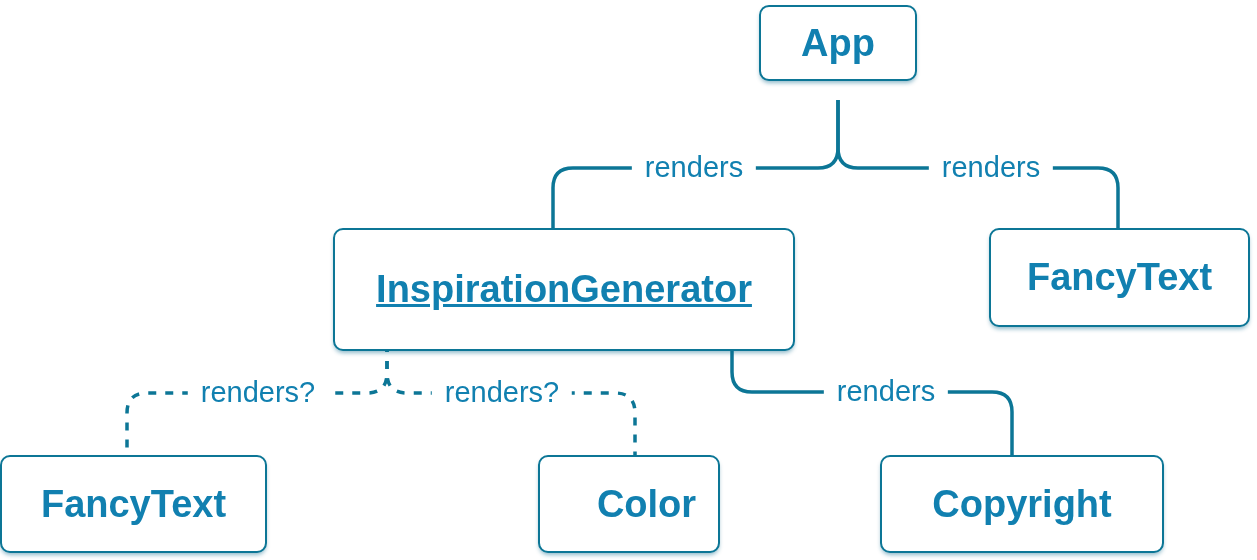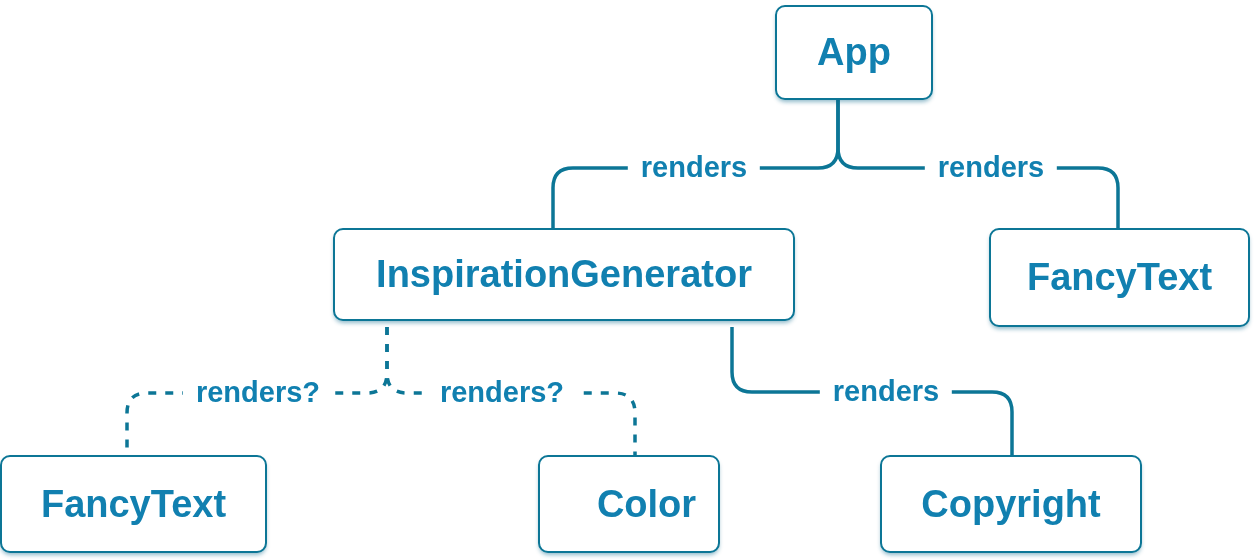--- a/index.html
+++ b/index.html
@@ -42,21 +42,21 @@
     box-shadow: 0 3px 4px -1px rgba(8, 103, 138, 0.45);
     white-space: nowrap;
   }
   .edge-label {
     position: absolute;
     transform: translate(-50%, -50%);
     background: #ffffff;
     padding: 2px 13px;
     color: #1180b0;
     font-size: 29px;
-    font-weight: 700;
+    font-weight: 400;
     white-space: nowrap;
     line-height: 1.1;
   }
 </style>
 </head>
 <body>
 
 <div class="canvas">
 
   <svg class="edges" viewBox="0 0 1257 560" aria-hidden="true">
@@ -66,37 +66,37 @@
     <path class="edge-dashed" d="M 387 327 V 373 Q 387 393 407 393 H 615 Q 635 393 635 413 V 455"></path>
     <path class="edge-solid" d="M 732 327 V 372 Q 732 392 752 392 H 992 Q 1012 392 1012 412 V 455"></path>
   </svg>
 
   <span class="edge-label" style="left:694px; top:168px;">renders</span>
   <span class="edge-label" style="left:991px; top:168px;">renders</span>
   <span class="edge-label" style="left:258px; top:393px;">renders?</span>
   <span class="edge-label" style="left:502px; top:393px;">renders?</span>
   <span class="edge-label" style="left:886px; top:392px;">renders</span>
 
-  <div class="node" style="left:759px; top:5px; width:158px; height:95px;margin-left:16px;">
+  <div class="node" style="left:759px; top:5px; width:158px; height:76px;">
     <span>App</span>
   </div>
 
-  <div class="node" style="left:333px; top:228px; width:462px; height:93px;">
+  <div class="node" style="left:333px; top:228px; width:462px; height:123px;text-decoration:underline;">
     <span>InspirationGenerator</span>
   </div>
 
   <div class="node" style="left:989px; top:228px; width:261px; height:99px;">
     <span>FancyText</span>
   </div>
 
   <div class="node" style="left:0px; top:455px; width:267px; height:98px;">
     <span>FancyText</span>
   </div>
 
   <div class="node" style="left:538px; top:455px; width:182px; height:98px;padding-left:35px;">
     <span>Color</span>
   </div>
 
-  <div class="node" style="left:880px; top:455px; width:262px; height:98px;">
+  <div class="node" style="left:880px; top:455px; width:284px; height:98px;">
     <span>Copyright</span>
   </div>
 
 </div>
 
 </body></html>

